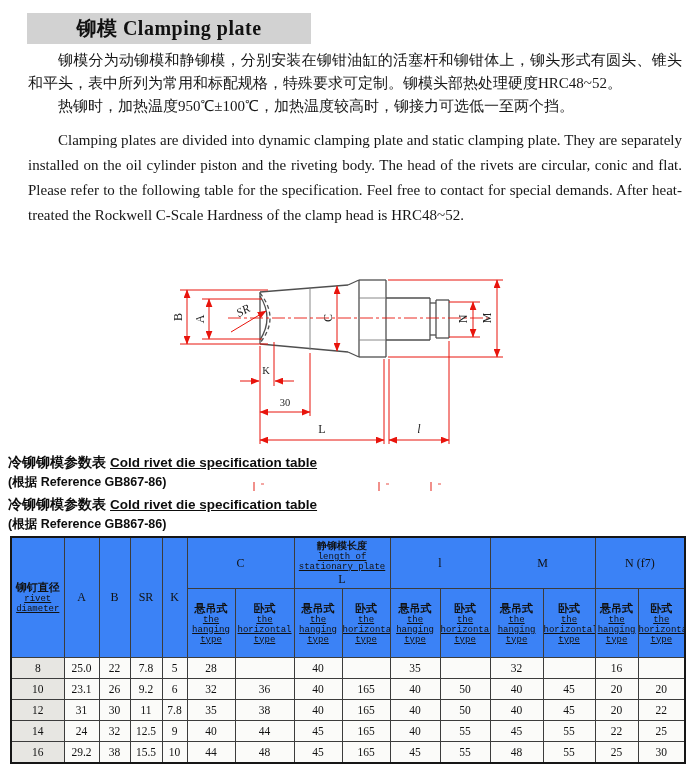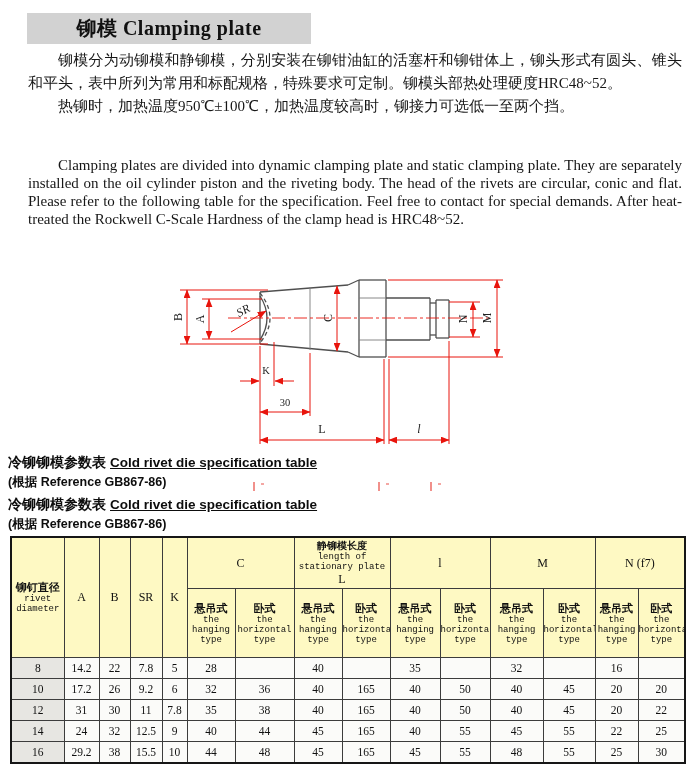--- a/index.html
+++ b/index.html
@@ -15,21 +15,21 @@
   .banner .title{
     font:bold 20px "Liberation Serif", serif;color:#111;letter-spacing:.5px;text-align:right;
   }
   
   .para{
     position:absolute;left:28px;width:654px;text-align:justify;
     font:15px "Liberation Serif", serif;color:#161616;
   }
   .para p{margin:0;text-indent:2em;}
   .para-zh{top:49px;line-height:23px;}
-  .para-en{top:156px;line-height:18px;}
+  .para-en{top:128px;line-height:25px;}
   
   .diagram{position:absolute;left:168px;top:258px;}
   .outline{stroke:#4f4f4f;stroke-width:1.3;fill:none;}
   .outline-thin{stroke:#7a7a7a;stroke-width:0.9;fill:none;}
   .dim{stroke:#e8140c;stroke-width:1;fill:none;}
   .cl{stroke:#e8140c;stroke-width:0.9;stroke-dasharray:13 3 3 3;}
   .dashed{stroke-dasharray:4 3;}
   .dim-label{font:12px "Liberation Serif", serif;fill:#222;}
   .dim-label-sm{font:10.5px "Liberation Serif", serif;fill:#222;}
   .dim-label-it{font:italic 12px "Liberation Serif", serif;fill:#222;}
@@ -47,33 +47,33 @@
   
   table.spec{
     position:absolute;left:10px;top:536px;width:674px;
     border-collapse:collapse;table-layout:fixed;
     border:2px solid #161616;background:#fbfbf9;
   }
   table.spec th, table.spec td{
     border:1px solid #3c3c3c;text-align:center;vertical-align:middle;
     padding:0;overflow:hidden;
   }
-  table.spec th{background:#fef9c3;font-weight:normal;text-align:center;}
+  table.spec th{background:#3b82f6;font-weight:normal;text-align:center;}
   table.spec thead tr.r1 th{height:50px;}
   table.spec thead tr.r2 th{height:68px;}
   table.spec td{
     background:#fbfbf9;font:11.5px "Liberation Serif", serif;height:20px;color:#111;
   }
   table.spec td.first{background:#e7e6e2;}
   .sym{font:12px "Liberation Serif", serif;color:#111;}
   .zh{font:bold 11px "Liberation Sans", sans-serif;color:#111;line-height:13px;}
   .zh-sm{font:bold 10px "Liberation Sans", sans-serif;color:#111;line-height:12px;}
   .mono{
     font:9px "Liberation Mono", monospace;color:#111;
-    line-height:10px;white-space:pre-line;
+    line-height:10px;white-space:pre-line;text-decoration:underline;
   }
 </style>
 </head>
 <body>
 
 <div class="banner">
   <span class="title">铆模 Clamping plate</span>
 </div>
 
 <div class="para para-zh">
@@ -286,38 +286,38 @@
         <div class="zh">卧式</div>
         <div class="mono">the
 horizontal
 type</div>
       </th>
     </tr>
   </thead>
   <tbody>
       <tr>
         <td class="first">8</td>
-        <td>14.2</td>
+        <td>25.0</td>
         <td>22</td>
         <td>7.8</td>
         <td>5</td>
         <td>28</td>
         <td></td>
         <td>40</td>
         <td></td>
         <td>35</td>
         <td></td>
         <td>32</td>
         <td></td>
         <td>16</td>
         <td></td>
       </tr>
       <tr>
         <td class="first">10</td>
-        <td>17.2</td>
+        <td>23.1</td>
         <td>26</td>
         <td>9.2</td>
         <td>6</td>
         <td>32</td>
         <td>36</td>
         <td>40</td>
         <td>165</td>
         <td>40</td>
         <td>50</td>
         <td>40</td>

